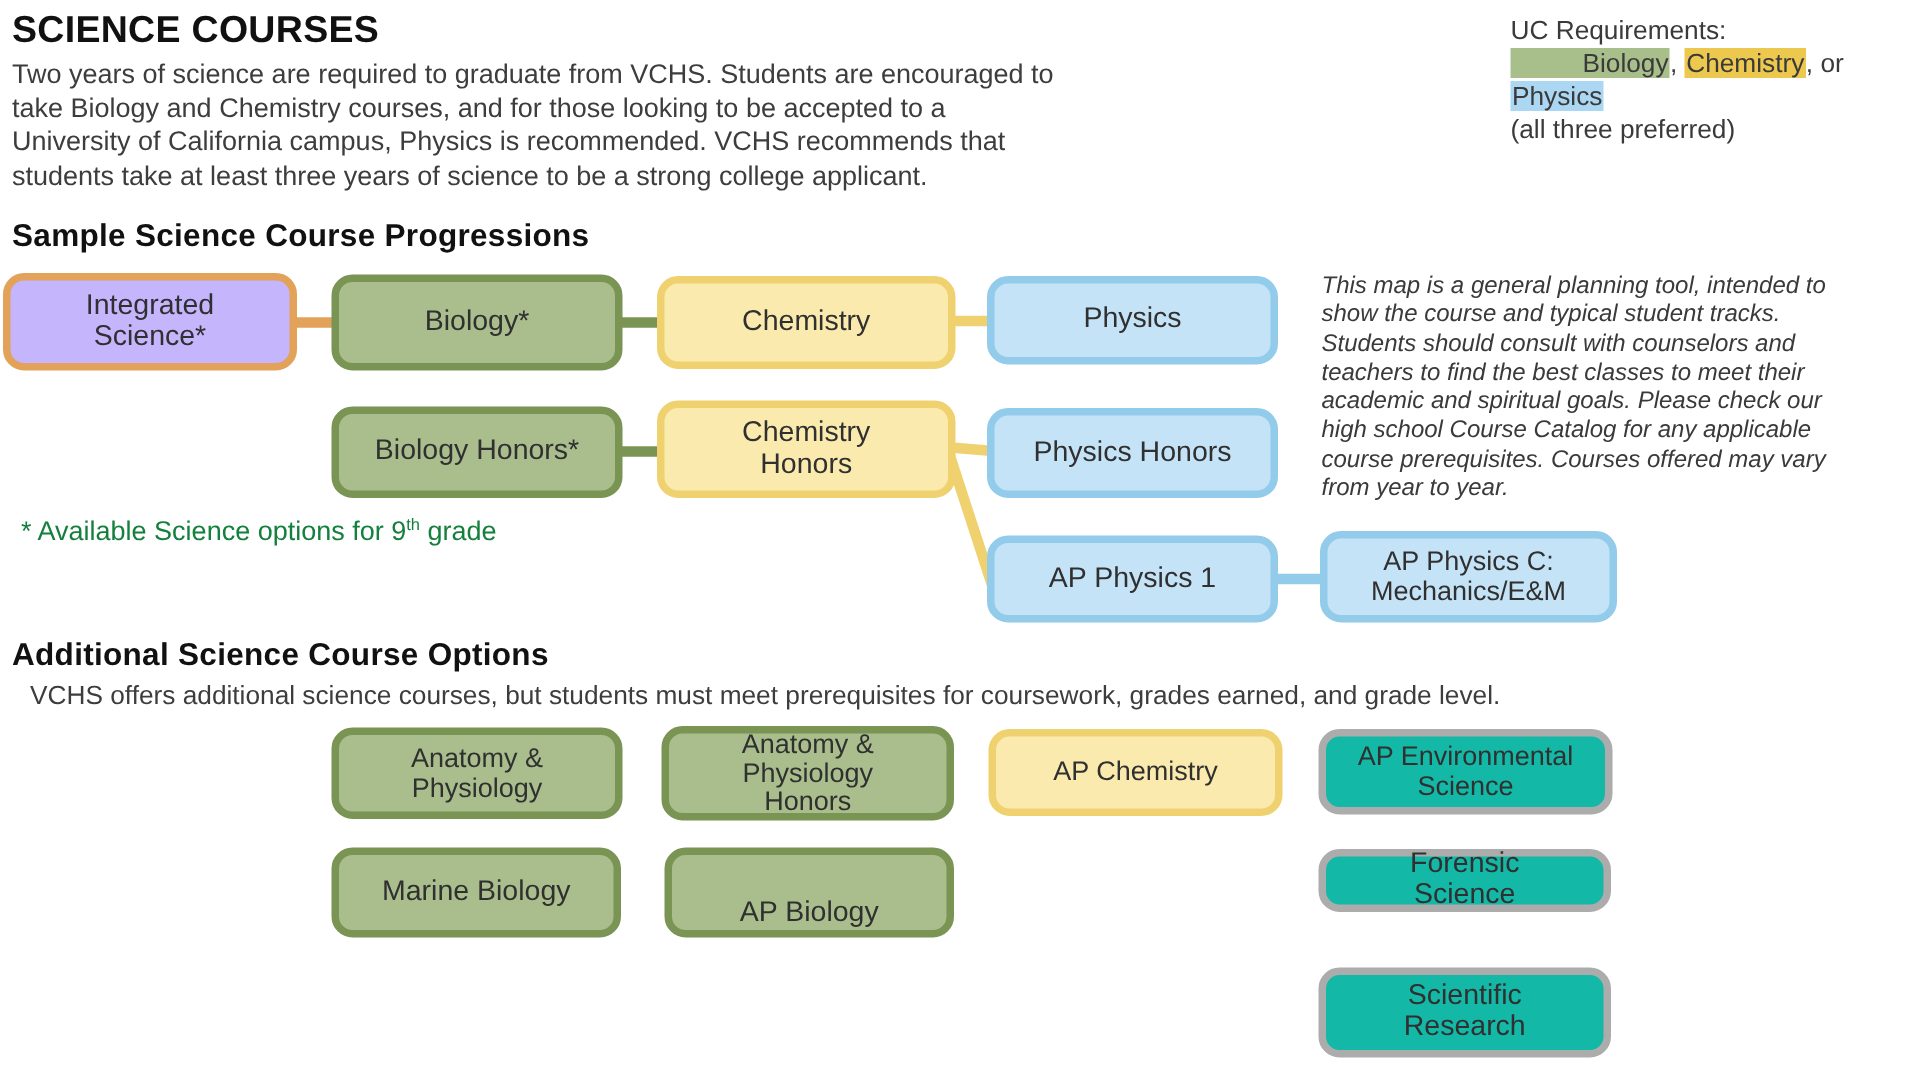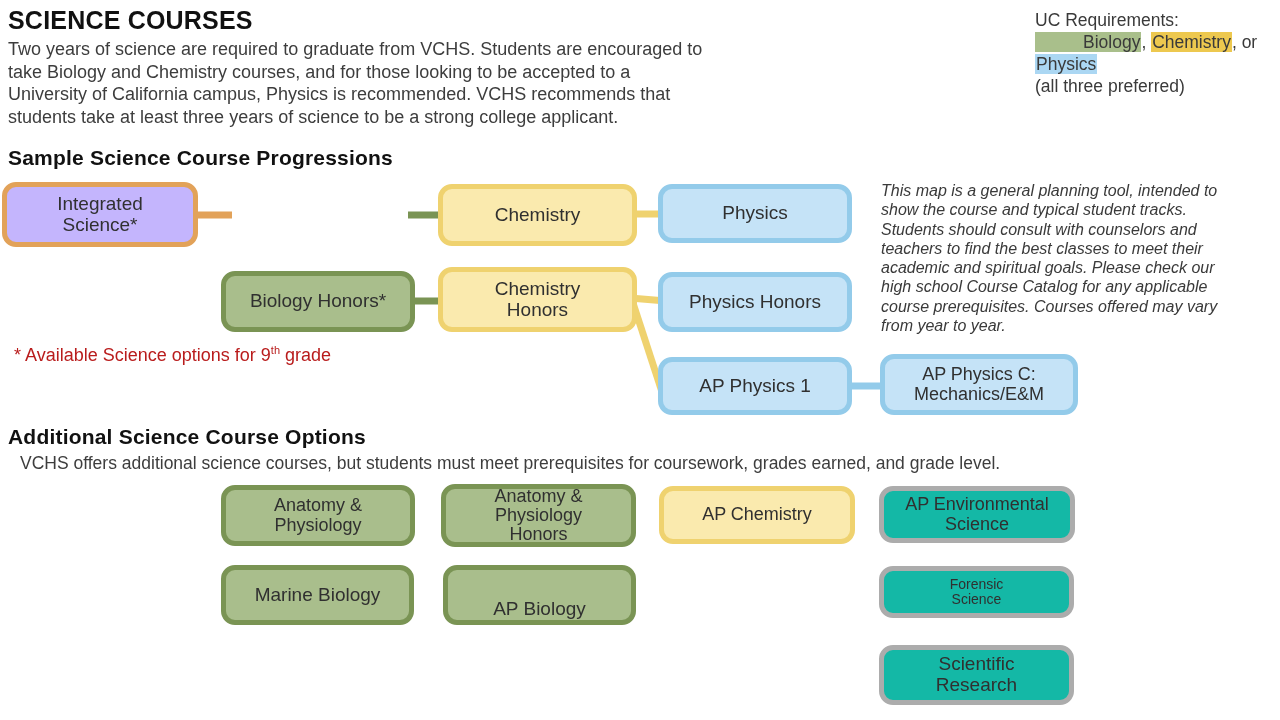--- a/index.html
+++ b/index.html
@@ -4,32 +4,32 @@
 <style>
   * { margin:0; padding:0; box-sizing:border-box; }
   html,body { background:#fff; }
   body { font-family:"Liberation Sans", sans-serif; }
   .slide { position:relative; width:1280px; height:720px; background:#ffffff; overflow:hidden; }
 
   .page-title { position:absolute; left:8px; top:6px; font-size:25px; font-weight:bold; color:#111; letter-spacing:0.2px; }
   .intro { position:absolute; left:8px; top:38px; width:830px; font-size:18px; line-height:22.5px; color:#3d3d3d; white-space:pre-line; }
 
   .uc-block { position:absolute; left:1007px; top:9px; font-size:17.5px; line-height:22px; color:#3a3a3a; }
-  .uc-line { display:block;margin-left:28px; }
+  .uc-line { display:block; }
   .hl { padding:0 1px; }
   .hl-green { background:#A9BF8B;padding-left:48px; }
   .hl-gold  { background:#EDC84F; }
   .hl-blue  { background:#ABD7F3; }
 
   .sec-heading { position:absolute; font-size:21px; font-weight:bold; color:#111; letter-spacing:0.2px; }
   #heading-progressions { left:8px; top:146px; }
   #heading-additional   { left:8px; top:425px; }
   .additional-subtext { position:absolute; left:8px; top:453px; font-size:17.5px; color:#3d3d3d;margin-left:12px; }
 
-  .footnote { position:absolute; left:14px; top:344px; font-size:18px; color:#b91c1c; }
+  .footnote { position:absolute; left:14px; top:344px; font-size:18px; color:#15803d; }
   .footnote sup { font-size:11px; }
 
   .disclaimer { position:absolute; left:881px; top:181px; width:400px; font-size:16px; font-style:italic;
                 line-height:19.3px; color:#3a3a3a; white-space:pre-line; }
 
   svg.connectors { position:absolute; left:0; top:0; width:1280px; height:720px; }
   .ln { stroke-width:7; fill:none; }
   .ln-orange { stroke:#E2A259; }
   .ln-green  { stroke:#7A9454; }
   .ln-yellow { stroke:#EFD26F; }
@@ -52,21 +52,21 @@
   #b-chemh   { left:438px; top:267px; width:199px; height:65px; }
   #b-physh   { left:658px; top:272px; width:194px; height:60px; }
   #b-app1    { left:658px; top:357px; width:194px; height:58px; }
   #b-appc    { left:880px; top:354px; width:198px; height:61px; font-size:18px; }
   #b-anat    { left:221px; top:485px; width:194px; height:61px; font-size:18px; }
   #b-anath   { left:441px; top:484px; width:195px; height:63px; font-size:18px; line-height:1.05; }
   #b-apchem  { left:659px; top:486px; width:196px; height:58px; font-size:18px; }
   #b-apenv   { left:879px; top:486px; width:196px; height:57px; font-size:18px; }
   #b-marine  { left:221px; top:565px; width:193px; height:60px; }
   #b-apbio   { left:443px; top:565px; width:193px; height:60px;align-items:flex-end; }
-  #b-forensic{ left:879px; top:566px; width:195px; height:52px; font-size:14px; }
+  #b-forensic{ left:879px; top:566px; width:195px; height:42px; font-size:19px; }
   #b-scires  { left:879px; top:645px; width:195px; height:60px; }
 </style>
 </head>
 <body>
 
 <div class="slide">
 
   <h1 class="page-title">SCIENCE COURSES</h1>
   <p class="intro">Two years of science are required to graduate from VCHS. Students are encouraged to
 take Biology and Chemistry courses, and for those looking to be accepted to a
@@ -87,20 +87,23 @@
     <line class="ln ln-yellow" x1="630" y1="214" x2="666" y2="214"></line>
     <line class="ln ln-green" x1="408" y1="301" x2="446" y2="301"></line>
     <line class="ln ln-yellow" x1="630" y1="298" x2="666" y2="301"></line>
     <line class="ln ln-yellow" x1="633" y1="303" x2="662" y2="392"></line>
     <line class="ln ln-blue" x1="845" y1="386" x2="888" y2="386"></line>
   </svg>
 
   <div class="box orange" id="b-intsci">
       <span>Integrated
 Science*</span>
+    </div>
+  <div class="box green" id="b-bio">
+      <span>Biology*</span>
     </div>
   <div class="box yellow" id="b-chem">
       <span>Chemistry</span>
     </div>
   <div class="box blue" id="b-phys">
       <span>Physics</span>
     </div>
   <div class="box green" id="b-bioh">
       <span>Biology Honors*</span>
     </div>

